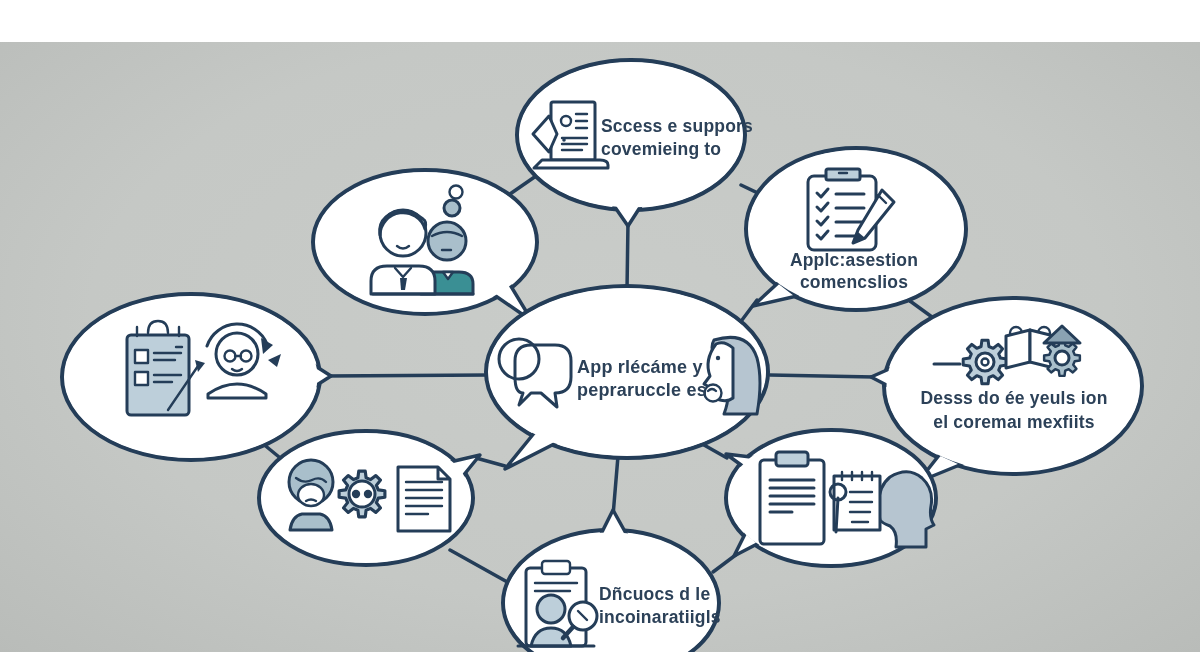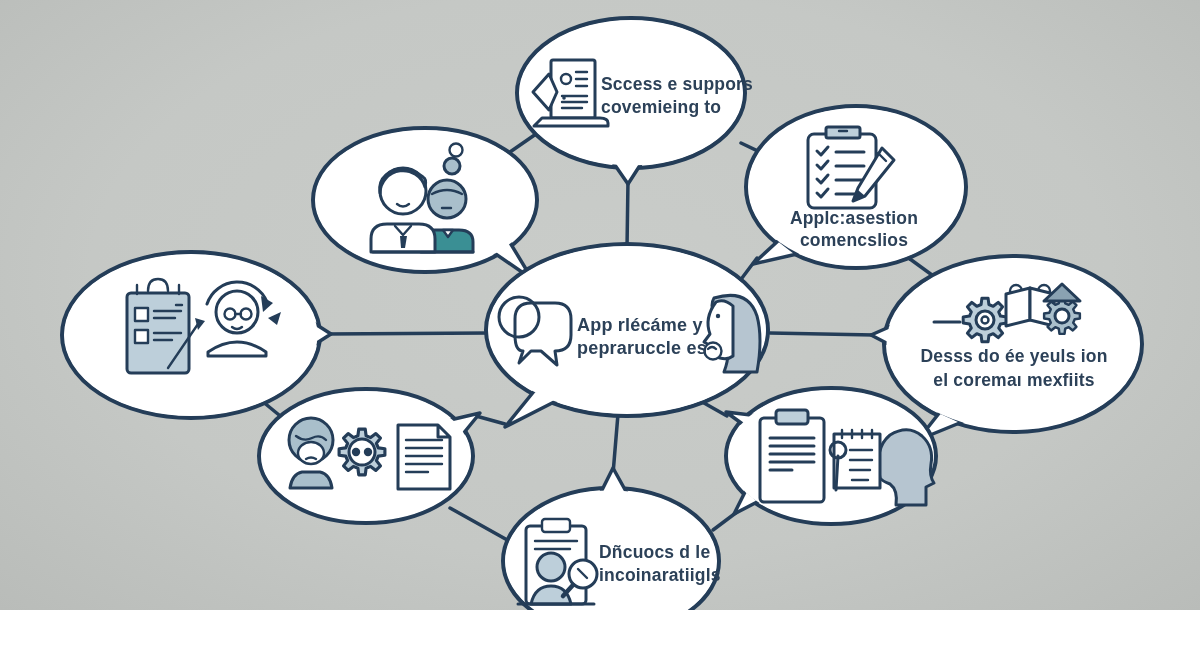--- a/index.html
+++ b/index.html
@@ -1,19 +1,20 @@
 <!DOCTYPE html>
 <html><head>
 <meta charset="utf-8">
 <style>
   html,body{margin:0;padding:0;}
   .stage{
     width:1200px;height:610px;overflow:hidden;position:relative;
     background: radial-gradient(ellipse at 50% 45%, #c9ccc9 0%, #c5c8c5 60%, #b9bcb9 100%);
     font-family:"Liberation Sans", sans-serif;
+    margin-top:42px;
   }
   svg{display:block;}
   .ln{stroke:#243d58;stroke-width:3.5;fill:none;stroke-linecap:round;}
   .bub{fill:#ffffff;stroke:#243d58;stroke-width:4;}
   .tail{fill:#ffffff;stroke:#243d58;stroke-width:3.5;stroke-linejoin:round;}
   .cov{fill:#ffffff;stroke:none;}
   .i3{stroke:#243d58;stroke-width:3;stroke-linecap:round;stroke-linejoin:round;fill:none;}
   .i25{stroke:#243d58;stroke-width:2.4;stroke-linecap:round;stroke-linejoin:round;fill:none;}
   .fw{fill:#ffffff;}
   .flb{fill:#bdcfda;}

